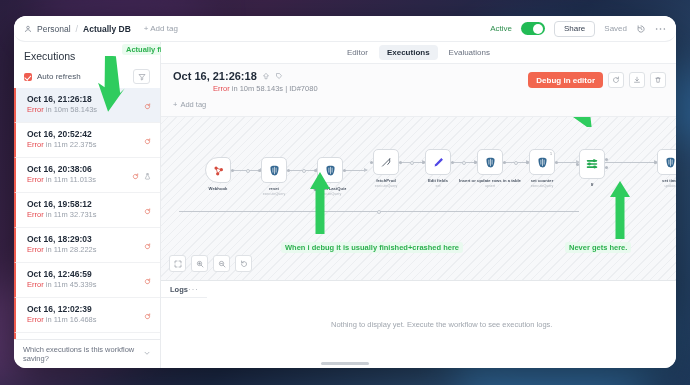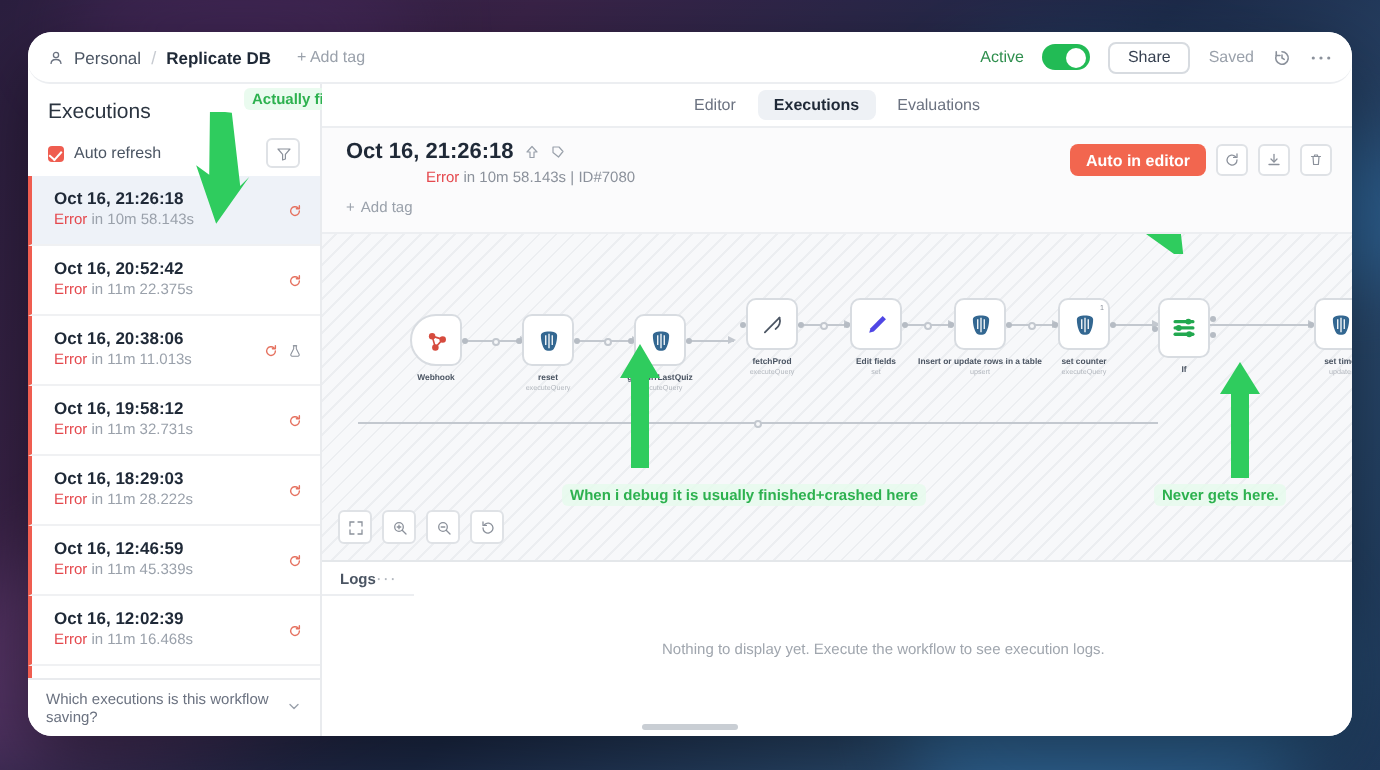--- a/index.html
+++ b/index.html
@@ -248,21 +248,21 @@
   <div class="topbar">
     <div class="crumbs">
       <span class="ic">
         <svg width="8" height="8" viewBox="0 0 16 16">
             <circle cx="8" cy="5" r="2.6" fill="none" stroke="#6b7280" stroke-width="1.3"></circle>
             <path d="M3 14c0-2.8 2.2-4.5 5-4.5s5 1.7 5 4.5" fill="none" stroke="#6b7280" stroke-width="1.3"></path>
           </svg>
       </span>
       <span>Personal</span>
       <span class="crumb-sep">/</span>
-      <span class="crumb-strong">Replicate DB</span>
+      <span class="crumb-strong">Actually DB</span>
       <span class="addtag">+ Add tag</span>
     </div>
     <div class="topright">
       <span class="active-lbl">Active</span>
       <span class="toggle"></span>
       <span class="btn-share">Share</span>
       <span class="saved-lbl">Saved</span>
       <span class="ic">
         <svg width="10" height="10" viewBox="0 0 16 16">
             <path d="M8 3a5 5 0 1 1-4.6 3" fill="none" stroke="#8b919b" stroke-width="1.3" stroke-linecap="round"></path>
@@ -429,21 +429,21 @@
             <span>in 10m 58.143s</span>
             <span>|</span>
             <span>ID#7080</span>
           </div>
           <div class="eh-addtag">
             <span>+</span>
             <span>Add tag</span>
           </div>
         </div>
         <div class="eh-right">
-          <span class="btn-debug">Auto in editor</span>
+          <span class="btn-debug">Debug in editor</span>
           <span class="sq-btn">
             <svg width="8" height="8" viewBox="0 0 16 16">
                 <path d="M13 8a5 5 0 1 1-1.6-3.6" fill="none" stroke="#8b919b" stroke-width="1.3" stroke-linecap="round"></path>
                 <path d="M13 2v3.4H9.6" fill="none" stroke="#8b919b" stroke-width="1.3" stroke-linecap="round" stroke-linejoin="round"></path>
               </svg>
           </span>
           <span class="sq-btn">
             <svg width="8" height="8" viewBox="0 0 16 16">
                 <path d="M8 2.5v7" fill="none" stroke="#8b919b" stroke-width="1.3" stroke-linecap="round"></path>
                 <path d="M5 7l3 3 3-3" fill="none" stroke="#8b919b" stroke-width="1.3" stroke-linecap="round" stroke-linejoin="round"></path>
@@ -583,21 +583,21 @@
           <span class="port l"></span>
 
           <svg width="13" height="13" viewBox="0 0 16 16">
               <path d="M3 4.5c0-1.5 2-2.3 5-2.3s5 .8 5 2.3c0 3.5-1 7-2.2 8.5-.6.8-1.8 1-2.8 1s-2.2-.2-2.8-1C4 11.5 3 8 3 4.5z" fill="#336791"></path>
               <path d="M6 4.5v6M10 4.5v6M8 3.5v9" stroke="#fff" stroke-width=".8"></path>
             </svg>
           <span class="node-label"><span>set time</span><span class="node-sub">update</span></span>
         </div>
 
         <div class="anno" style="left:120px; top:125px;">When i debug it is usually finished+crashed here</div>
-        <div class="anno" style="left:416px; top:125px;">Never gets here.</div>
+        <div class="anno" style="left:404px; top:125px;">Never gets here.</div>
 
         <svg class="arrowg" style="left:148px; top:55px;" width="22" height="62" viewBox="0 0 22 62">
           <path d="M11 0 L21 17 L15.5 17 L15.5 62 L6.5 62 L6.5 17 L1 17 Z" fill="#2fcc5e"></path>
         </svg>
         <svg class="arrowg" style="left:448px; top:64px;" width="22" height="58" viewBox="0 0 22 58">
           <path d="M11 0 L21 16 L15.5 16 L15.5 58 L6.5 58 L6.5 16 L1 16 Z" fill="#2fcc5e"></path>
         </svg>
         <svg class="arrowg" style="left:380px; top:-58px;" width="56" height="68" viewBox="0 0 56 68">
           <path d="M56 68 L33 56 L37 50 L2 26 L8 15 L43 39 L47 33 Z" fill="#2fcc5e" transform="rotate(8 28 34)"></path>
         </svg>

